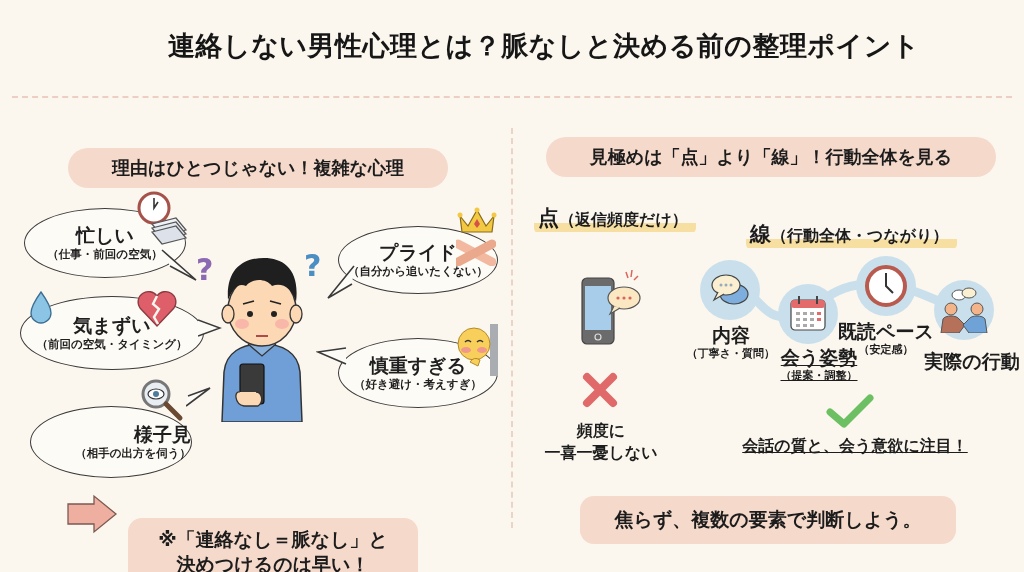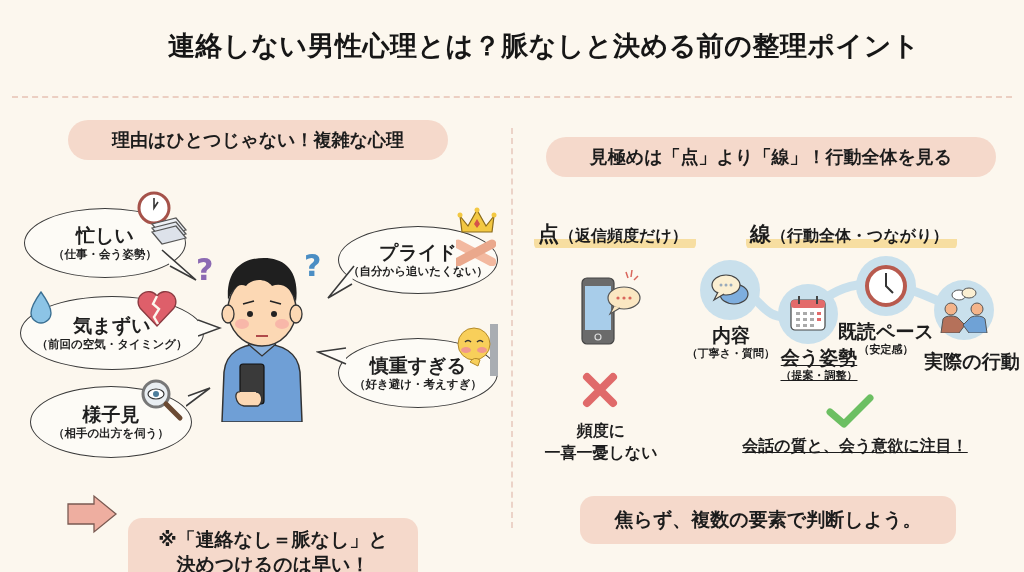--- a/index.html
+++ b/index.html
@@ -51,27 +51,27 @@
   .lbl .m { font-size: 19px; line-height: 1.2; display: block; }
   .lbl .s { font-size: 11px; line-height: 1.3; display: block; }
 </style>
 </head>
 <body>
 
 <div class="abs title">連絡しない男性心理とは？脈なしと決める前の整理ポイント</div>
 <div class="abs hdivider"></div>
 <div class="abs vdivider"></div>
 
-<div class="abs pill" style="left:68px; top:120px; width:380px;">
+<div class="abs pill" style="left:68px; top:148px; width:380px;">
   <span>理由はひとつじゃない！複雑な心理</span>
 </div>
 
 <div class="abs bubble" style="left:24px; top:208px; width:162px; height:70px;">
   <span class="main">忙しい</span>
-  <span class="sub">（仕事・会う姿勢）</span>
+  <span class="sub">（仕事・前回の空気）</span>
 </div>
 <svg class="abs" style="left:160px; top:248px;" width="40" height="36">
   <path d="M2 2 L36 32 L10 18" fill="#fdfbf6" stroke="#3a3a3a" stroke-width="1.6"></path>
 </svg>
 <svg class="abs" style="left:134px; top:190px;" width="56" height="56">
   <circle cx="20" cy="18" r="15" fill="#fff" stroke="#a5524a" stroke-width="3"></circle>
   <path d="M20 8 L20 18 L24 12" stroke="#333" stroke-width="1.6" fill="none"></path>
   <g transform="translate(18,26)">
     <path d="M0 8 L24 2 L34 14 L10 20 Z" fill="#eef1f6" stroke="#555" stroke-width="1.2"></path>
     <path d="M0 12 L24 6 L34 18 L10 24 Z" fill="#e4e8ef" stroke="#555" stroke-width="1.2"></path>
@@ -87,21 +87,21 @@
   <path d="M0 2 L22 10 L0 18" fill="#fdfbf6" stroke="#3a3a3a" stroke-width="1.6"></path>
 </svg>
 <svg class="abs" style="left:28px; top:290px;" width="26" height="34">
   <path d="M13 2 C13 2 3 16 3 23 A10 10 0 0 0 23 23 C23 16 13 2 13 2 Z" fill="#8cc4e6" stroke="#3a6f92" stroke-width="1.3"></path>
 </svg>
 <svg class="abs" style="left:136px; top:290px;" width="42" height="38">
   <path d="M21 36 L4 18 A10 10 0 0 1 21 6 A10 10 0 0 1 38 18 Z" fill="#de5f6a" stroke="#8a3a40" stroke-width="1.3"></path>
   <path d="M21 6 L17 14 L23 19 L18 27 L22 34" stroke="#fcf7ee" stroke-width="2.4" fill="none"></path>
 </svg>
 
-<div class="abs bubble" style="left:30px; top:386px; width:162px; height:72px;">
+<div class="abs bubble" style="left:30px; top:406px; width:162px; height:72px;align-items:flex-end;">
   <span class="main">様子見</span>
   <span class="sub">（相手の出方を伺う）</span>
 </div>
 <svg class="abs" style="left:186px; top:386px;" width="26" height="24">
   <path d="M0 20 L24 2 L2 10" fill="#fdfbf6" stroke="#3a3a3a" stroke-width="1.6"></path>
 </svg>
 <svg class="abs" style="left:138px; top:376px;" width="46" height="46">
   <circle cx="18" cy="18" r="13" fill="#e9eef2" stroke="#777" stroke-width="3"></circle>
   <ellipse cx="18" cy="18" rx="8" ry="5" fill="#fff" stroke="#333" stroke-width="1.2"></ellipse>
   <circle cx="18" cy="18" r="3" fill="#4c7d9b"></circle>
@@ -168,21 +168,21 @@
 </svg>
 <div class="abs pill" style="left:128px; top:478px; width:290px; height:68px; border-radius:14px; flex-direction:column; font-size:19px; line-height:1.3;margin-top:40px;">
   <span>※「連絡なし＝脈なし」と</span>
   <span>決めつけるのは早い！</span>
 </div>
 
 <div class="abs pill" style="left:546px; top:137px; width:450px;">
   <span>見極めは「点」より「線」！行動全体を見る</span>
 </div>
 
-<div class="abs tag" style="left:534px; top:220px;">
+<div class="abs tag" style="left:534px; top:204px;">
   <span class="big">点</span><span>（返信頻度だけ）</span>
 </div>
 
 <div class="abs tag" style="left:746px; top:220px;">
   <span class="big">線</span><span>（行動全体・つながり）</span>
 </div>
 
 <svg class="abs" style="left:574px; top:264px;" width="72" height="86">
   <rect x="8" y="14" width="32" height="66" rx="5" fill="#6b6b6b" stroke="#444" stroke-width="1.2"></rect>
   <rect x="11" y="22" width="26" height="44" fill="#a8cdea"></rect>

